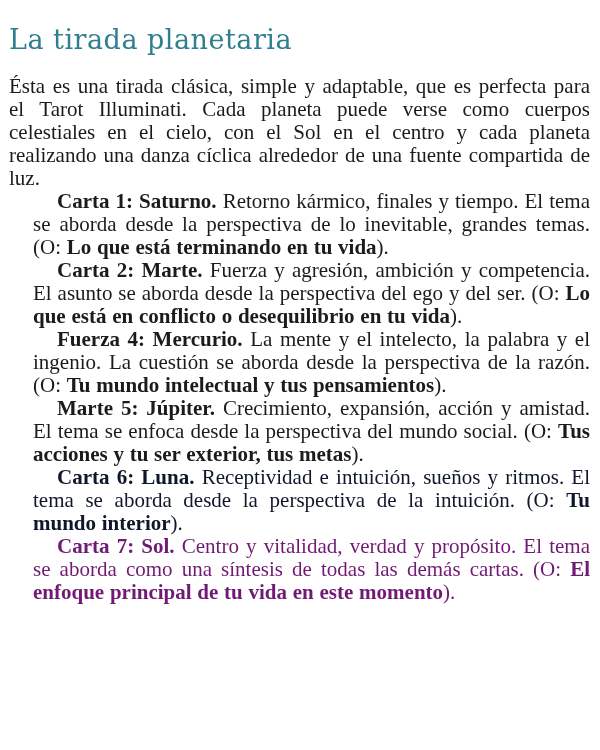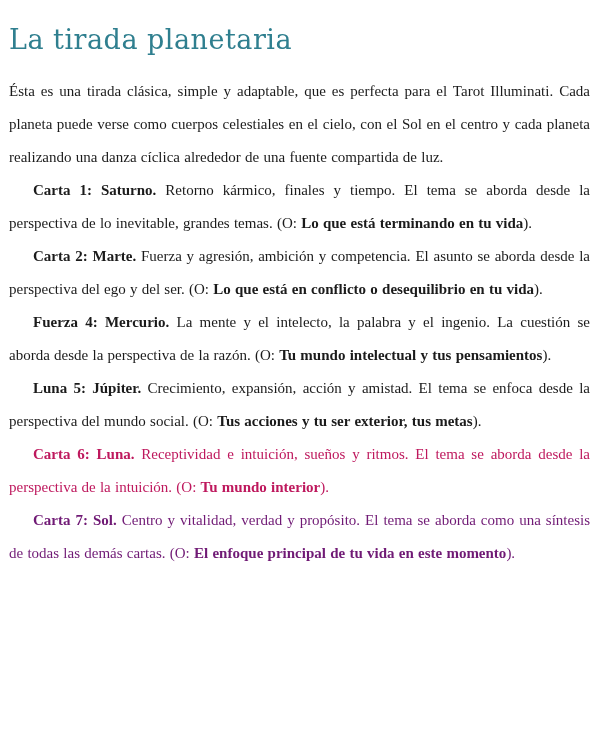--- a/index.html
+++ b/index.html
@@ -24,42 +24,43 @@
     margin: 0 0 19px 0;
     font-family: "DejaVu Serif", serif;
     font-weight: 500;
     font-size: 27px;
     line-height: 32px;
     letter-spacing: 0.5px;
     color: #2f7f8f;
   }
   .body-text p.para {
     margin: 0;
-    font-size: 15px;
-    line-height: 33px;
+    font-size: 21px;
+    line-height: 23px;
     color: #1b1b1b;
     text-align: justify;
     hyphens: auto;
     -webkit-hyphens: auto;
     word-spacing: 0.5px;
   }
   .body-text p.para.indent {
     text-indent: 24px;
+    margin-left: 24px;
   }
   .body-text .b {
     font-weight: bold;
   }
 </style>
 </head>
 <body style="background: rgb(255, 255, 255);">
 
 <div class="page">
   <h1 class="page-title" style="color: rgb(47, 127, 143);">La tirada planetaria</h1>
   <div class="body-text">
       <p class="para" style="color: rgb(27, 27, 27);"><span class="">Ésta es una tirada clásica, simple y adaptable, que es perfecta para el Tarot Illuminati. Cada planeta puede verse como cuerpos celestiales en el cielo, con el Sol en el centro y cada planeta realizando una danza cíclica alrededor de una fuente compartida de luz.</span></p>
       <p class="para indent" style="color: rgb(27, 27, 27);"><span class="b">Carta 1: Saturno.</span><span class=""> Retorno kármico, finales y tiempo. El tema se aborda desde la perspectiva de lo inevitable, grandes temas. (O: </span><span class="b">Lo que está terminando en tu vida</span><span class="">).</span></p>
       <p class="para indent" style="color: rgb(27, 27, 27);"><span class="b">Carta 2: Marte.</span><span class=""> Fuerza y agresión, ambición y competencia. El asunto se aborda desde la perspectiva del ego y del ser. (O: </span><span class="b">Lo que está en conflicto o desequilibrio en tu vida</span><span class="">).</span></p>
       <p class="para indent" style="color: rgb(27, 27, 27);"><span class="b">Fuerza 4: Mercurio.</span><span class=""> La mente y el intelecto, la palabra y el ingenio. La cuestión se aborda desde la perspectiva de la razón. (O: </span><span class="b">Tu mundo intelectual y tus pensamientos</span><span class="">).</span></p>
-      <p class="para indent" style="color: rgb(27, 27, 27);"><span class="b">Luna 5: Júpiter.</span><span class=""> Crecimiento, expansión, acción y amistad. El tema se enfoca desde la perspectiva del mundo social. (O: </span><span class="b">Tus acciones y tu ser exterior, tus metas</span><span class="">).</span></p>
-      <p class="para indent" style="color: #be185d;"><span class="b">Carta 6: Luna.</span><span class=""> Receptividad e intuición, sueños y ritmos. El tema se aborda desde la perspectiva de la intuición. (O: </span><span class="b">Tu mundo interior</span><span class="">).</span></p>
+      <p class="para indent" style="color: rgb(27, 27, 27);"><span class="b">Marte 5: Júpiter.</span><span class=""> Crecimiento, expansión, acción y amistad. El tema se enfoca desde la perspectiva del mundo social. (O: </span><span class="b">Tus acciones y tu ser exterior, tus metas</span><span class="">).</span></p>
+      <p class="para indent" style="color: #0f172a;"><span class="b">Carta 6: Luna.</span><span class=""> Receptividad e intuición, sueños y ritmos. El tema se aborda desde la perspectiva de la intuición. (O: </span><span class="b">Tu mundo interior</span><span class="">).</span></p>
       <p class="para indent" style="color: #701a75;"><span class="b">Carta 7: Sol.</span><span class=""> Centro y vitalidad, verdad y propósito. El tema se aborda como una síntesis de todas las demás cartas. (O: </span><span class="b">El enfoque principal de tu vida en este momento</span><span class="">).</span></p>
     </div>
 </div>
 
 </body></html>

